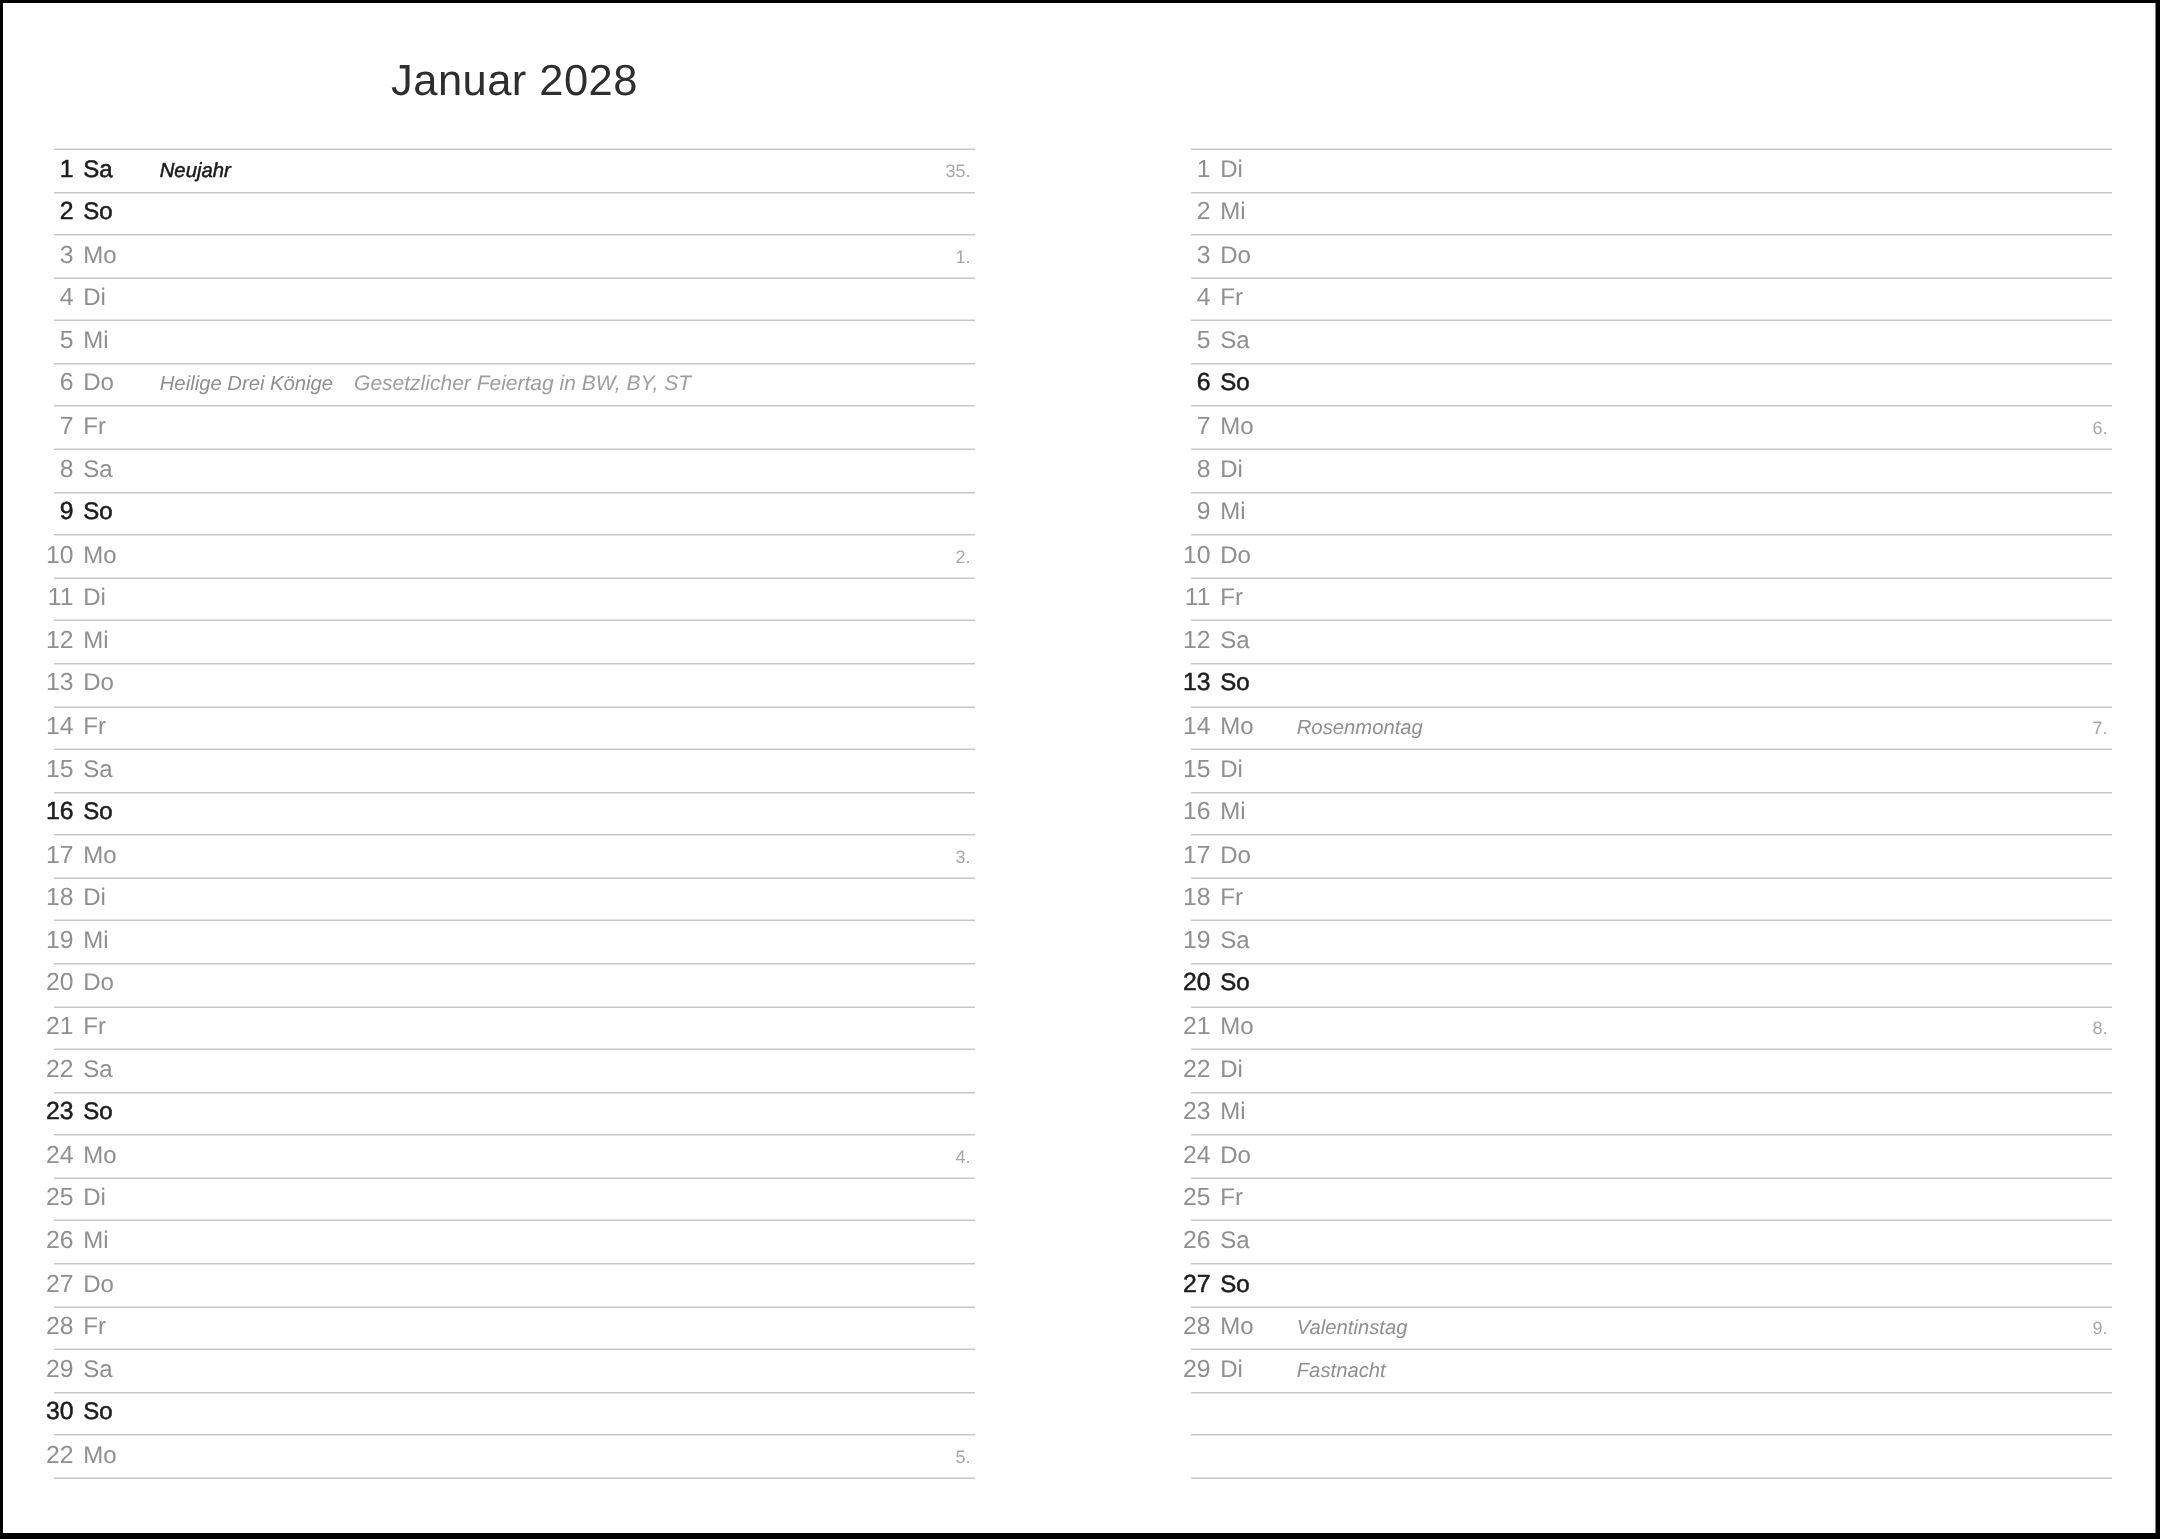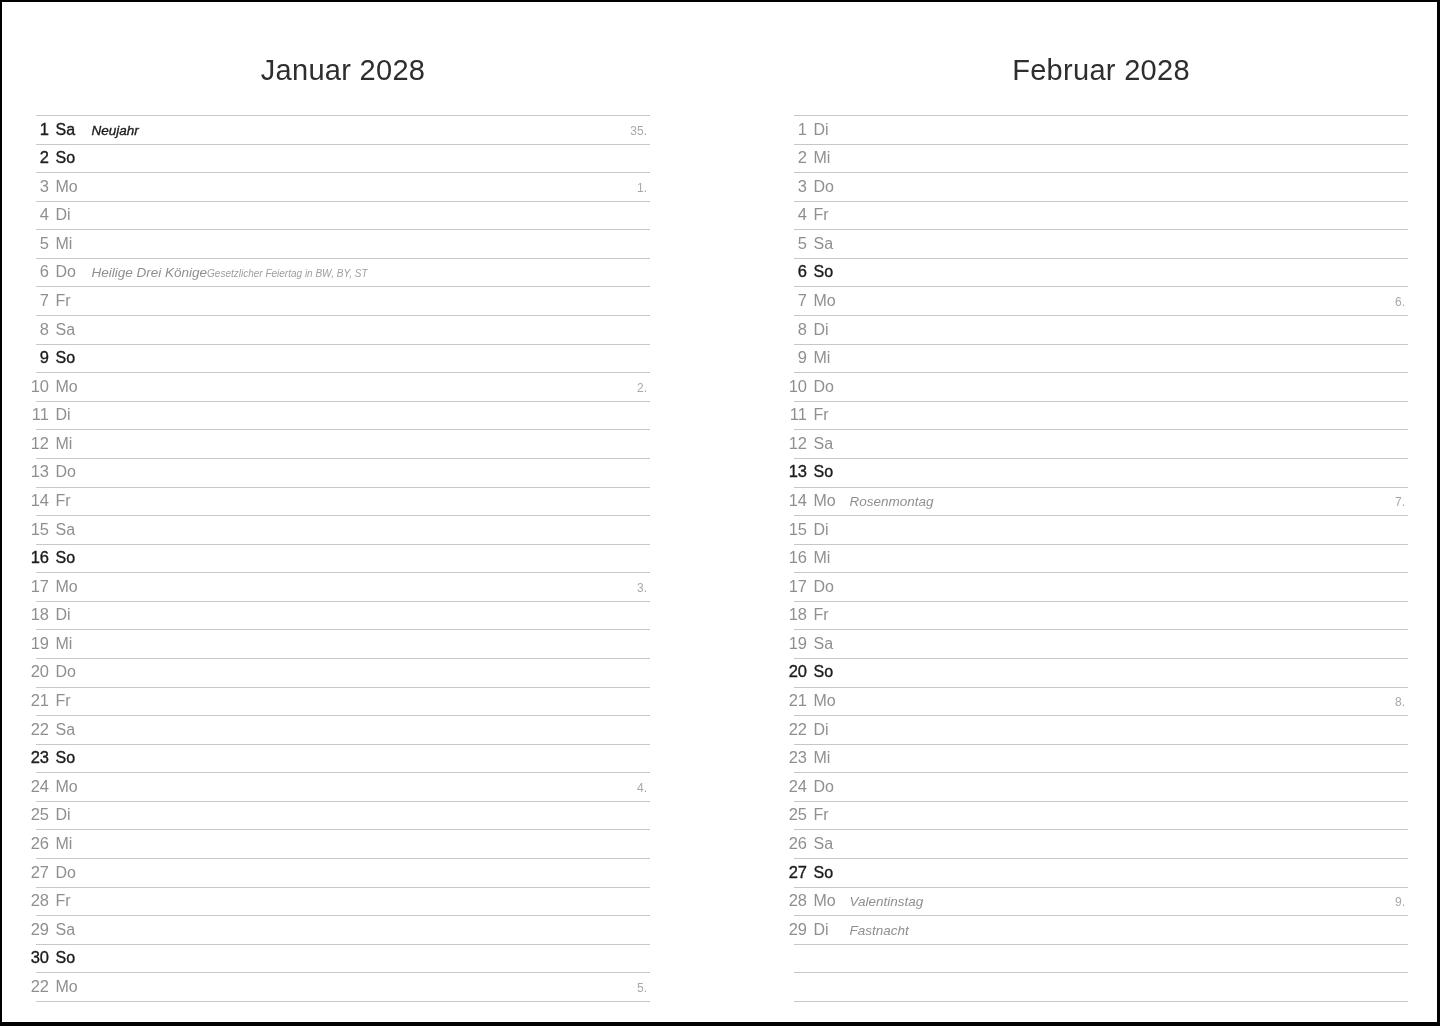--- a/index.html
+++ b/index.html
@@ -19,21 +19,21 @@
     inset: 0;
     box-sizing: border-box;
     background: #ffffff;
     border-top: 2px solid #000;
     border-left: 2px solid #000;
     border-right: 3px solid #000;
     border-bottom: 4px solid #000;
   }
   .month {
     position: absolute;
-    top: 16px;
+    top: 0;
     width: 614px;
     height: 1000px;
   }
   .month.jan { left: 34px; }
   .month.feb { left: 792px; }
 
   .month-title {
     position: absolute;
     top: 36px;
     left: 0;
@@ -76,30 +76,31 @@
   .dow {
     flex: none;
     width: 24px;
     margin-left: 6.5px;
     font-size: 16px;
     line-height: 1;
     color: #8f8f8f;
   }
   .holiday {
     flex: none;
-    margin-left: 12px;
+    margin-left: 27px;
     font-size: 13.5px;
     line-height: 1;
     font-style: italic;
     color: #8f8f8f;
   }
   .holiday:empty, .note:empty, .week:empty { display: none; }
   .note {
     flex: none;
-    font-size: 10px;
+    margin-left: 14px;
+    font-size: 14px;
     line-height: 1;
     font-style: italic;
     color: #9e9e9e;
   }
   .week {
     margin-left: auto;
     padding-right: 3px;
     font-size: 12px;
     line-height: 1;
     color: #a8a8a8;
@@ -312,21 +313,20 @@
   <div class="row">
     <span class="num">22</span>
     <span class="dow">Mo</span>
 
     <span class="week">5.</span>
   </div>
 </div>
   </section>
 
   <section class="month feb">
-    <h1 class="month-title">Februar 2028</h1>
     <div class="rows">
   <div class="row">
     <span class="num">1</span>
     <span class="dow">Di</span>
 
   </div>
 
   <div class="row">
     <span class="num">2</span>
     <span class="dow">Mi</span>

